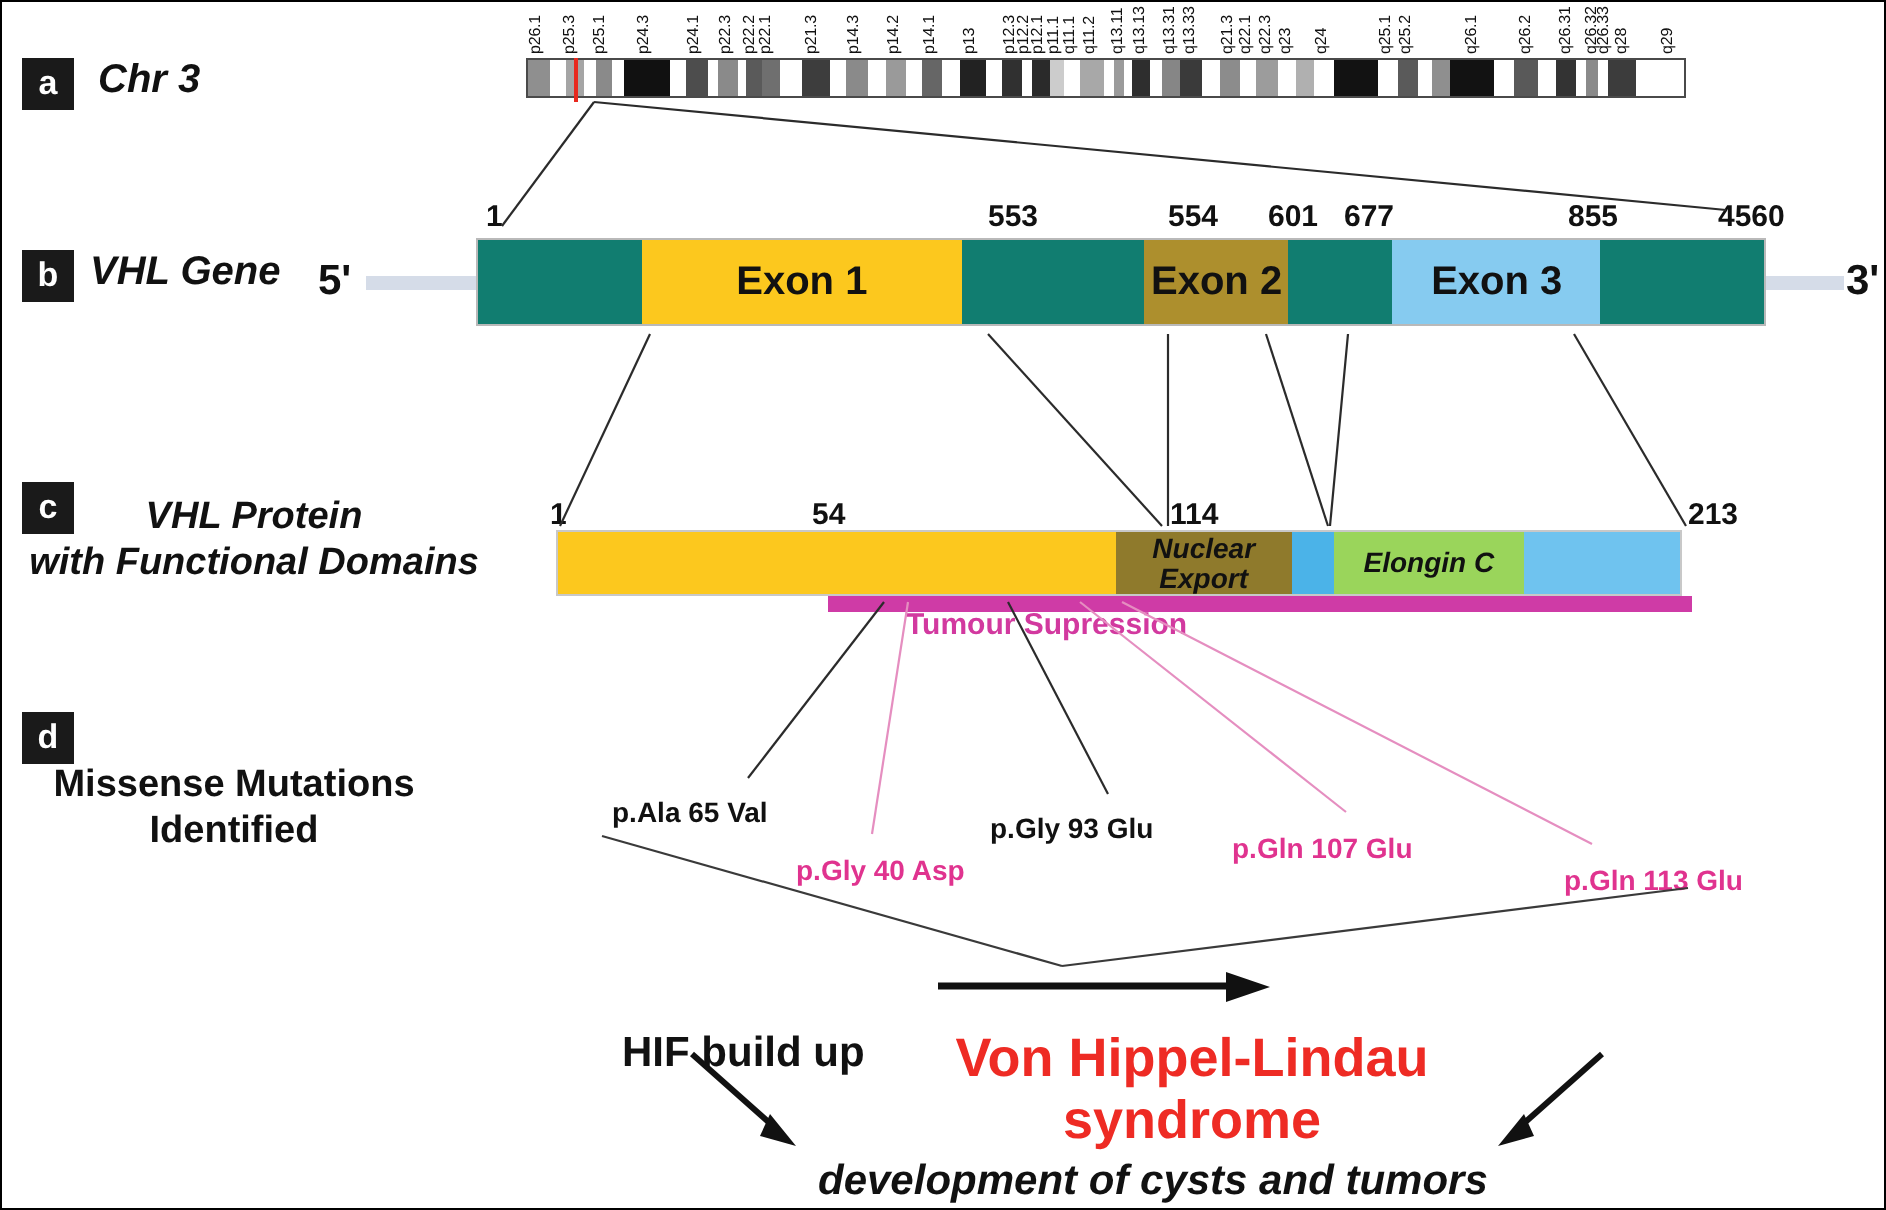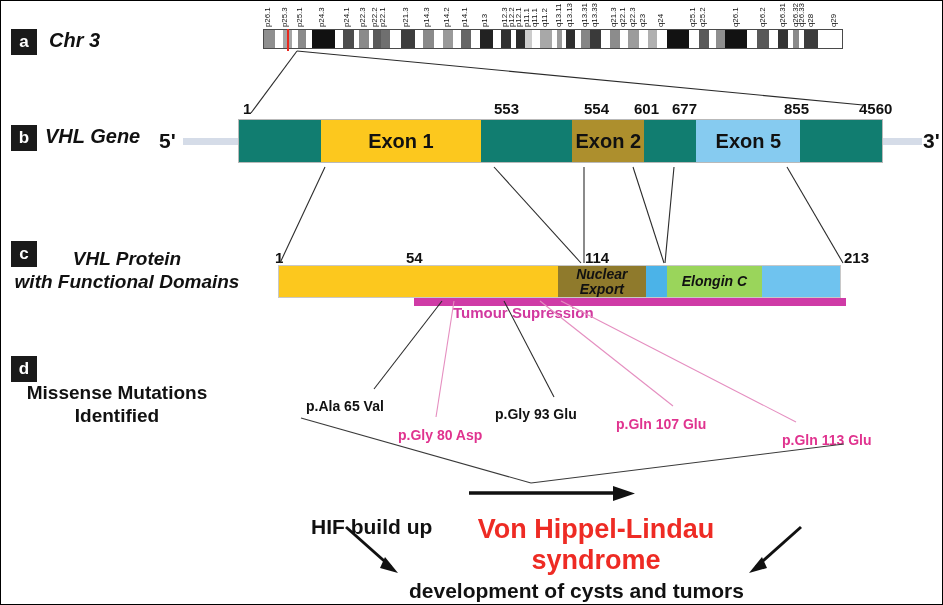--- a/index.html
+++ b/index.html
@@ -298,21 +298,21 @@
         <div class="gseg" style="flex: 88 0 0px; background: rgb(17, 125, 112);"></div>
         <div class="gseg" style="flex: 173 0 0px; background: rgb(252, 200, 30);">
           <span>Exon 1</span>
         </div>
         <div class="gseg" style="flex: 98 0 0px; background: rgb(17, 125, 112);"></div>
         <div class="gseg" style="flex: 78 0 0px; background: rgb(173, 143, 45);">
           <span>Exon 2</span>
         </div>
         <div class="gseg" style="flex: 56 0 0px; background: rgb(17, 125, 112);"></div>
         <div class="gseg" style="flex: 112 0 0px; background: rgb(134, 203, 240);">
-          <span>Exon 5</span>
+          <span>Exon 3</span>
         </div>
         <div class="gseg" style="flex: 88 0 0px; background: rgb(17, 125, 112);"></div>
       </div>
   </div>
   <div class="abs" id="gene-coords" style="left:0;top:99px;width:943px;height:18px;">
       <div class="coord" style="left: 242px; top: 0px;">1</div>
       <div class="coord" style="left: 493px; top: 0px;">553</div>
       <div class="coord" style="left: 583px; top: 0px;">554</div>
       <div class="coord" style="left: 633px; top: 0px;">601</div>
       <div class="coord" style="left: 671px; top: 0px;">677</div>
@@ -346,32 +346,32 @@
       <div class="coord" style="left: 843px; top: 0px;">213</div>
     </div>
 
   <div class="abs panel-badge" style="left:10px;top:355px;">d</div>
   <div class="abs panel-title-plain" style="left:8px;top:380px;width:216px;">
     <div>Missense Mutations</div>
     <div>Identified</div>
   </div>
   <div class="abs" id="mut-labels" style="left:0;top:0;width:943px;height:605px;">
       <div class="mut black" style="left: 305px; top: 397px;">p.Ala 65 Val</div>
-      <div class="mut pink" style="left: 397px; top: 426px;">p.Gly 80 Asp</div>
+      <div class="mut pink" style="left: 397px; top: 426px;">p.Gly 40 Asp</div>
       <div class="mut black" style="left: 494px; top: 405px;">p.Gly 93 Glu</div>
       <div class="mut pink" style="left: 615px; top: 415px;">p.Gln 107 Glu</div>
       <div class="mut pink" style="left: 781px; top: 431px;">p.Gln 113 Glu</div>
     </div>
 
   <div class="flow-text" style="left:310px;top:481px;margin-top:33px;">HIF build up</div>
   <div id="vhl-syndrome">
     <div>Von Hippel-Lindau</div>
     <div>syndrome</div>
   </div>
-  <div class="flow-text" style="left:408px;top:578px;">development of cysts and tumors</div>
+  <div class="flow-text" style="left:408px;top:578px;font-style:italic;">development of cysts and tumors</div>
 
   <svg class="overlay" id="lines" viewBox="0 0 943 605" xmlns="http://www.w3.org/2000/svg">
     <g stroke="#2b2b2b" stroke-width="1.1" fill="none">
       <line x1="296" y1="50" x2="250" y2="112"></line>
       <line x1="296" y1="50" x2="862" y2="104"></line>
     </g>
 
     <g stroke="#2b2b2b" stroke-width="1.1" fill="none">
       <line x1="324" y1="166" x2="279" y2="262"></line>
       <line x1="493" y1="166" x2="580" y2="262"></line>

